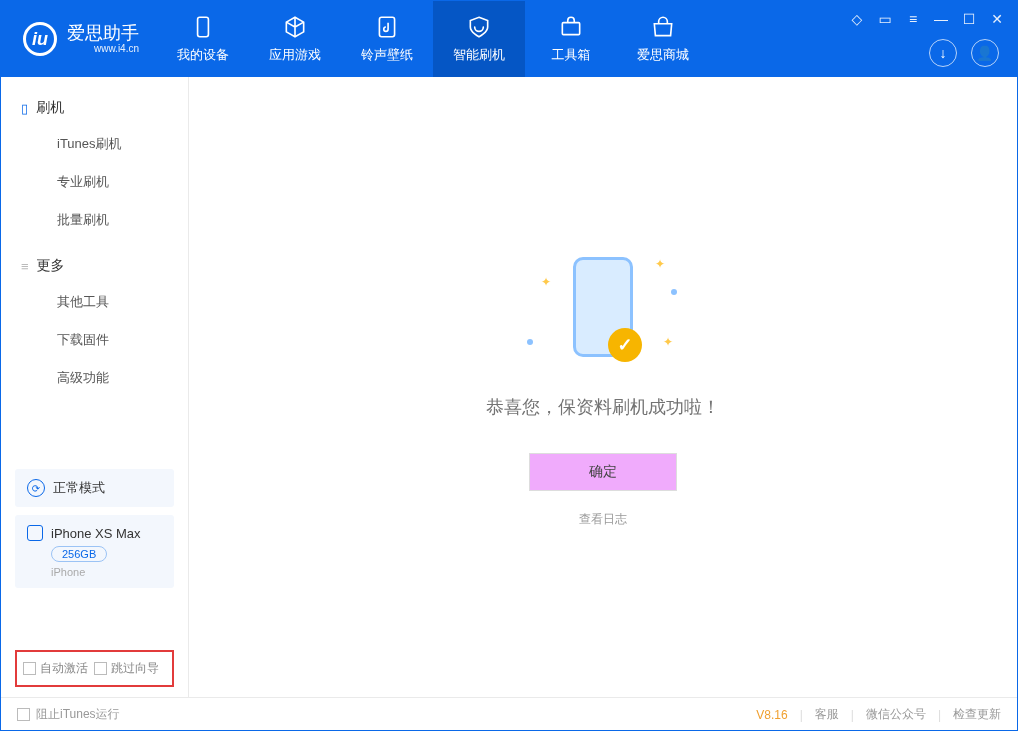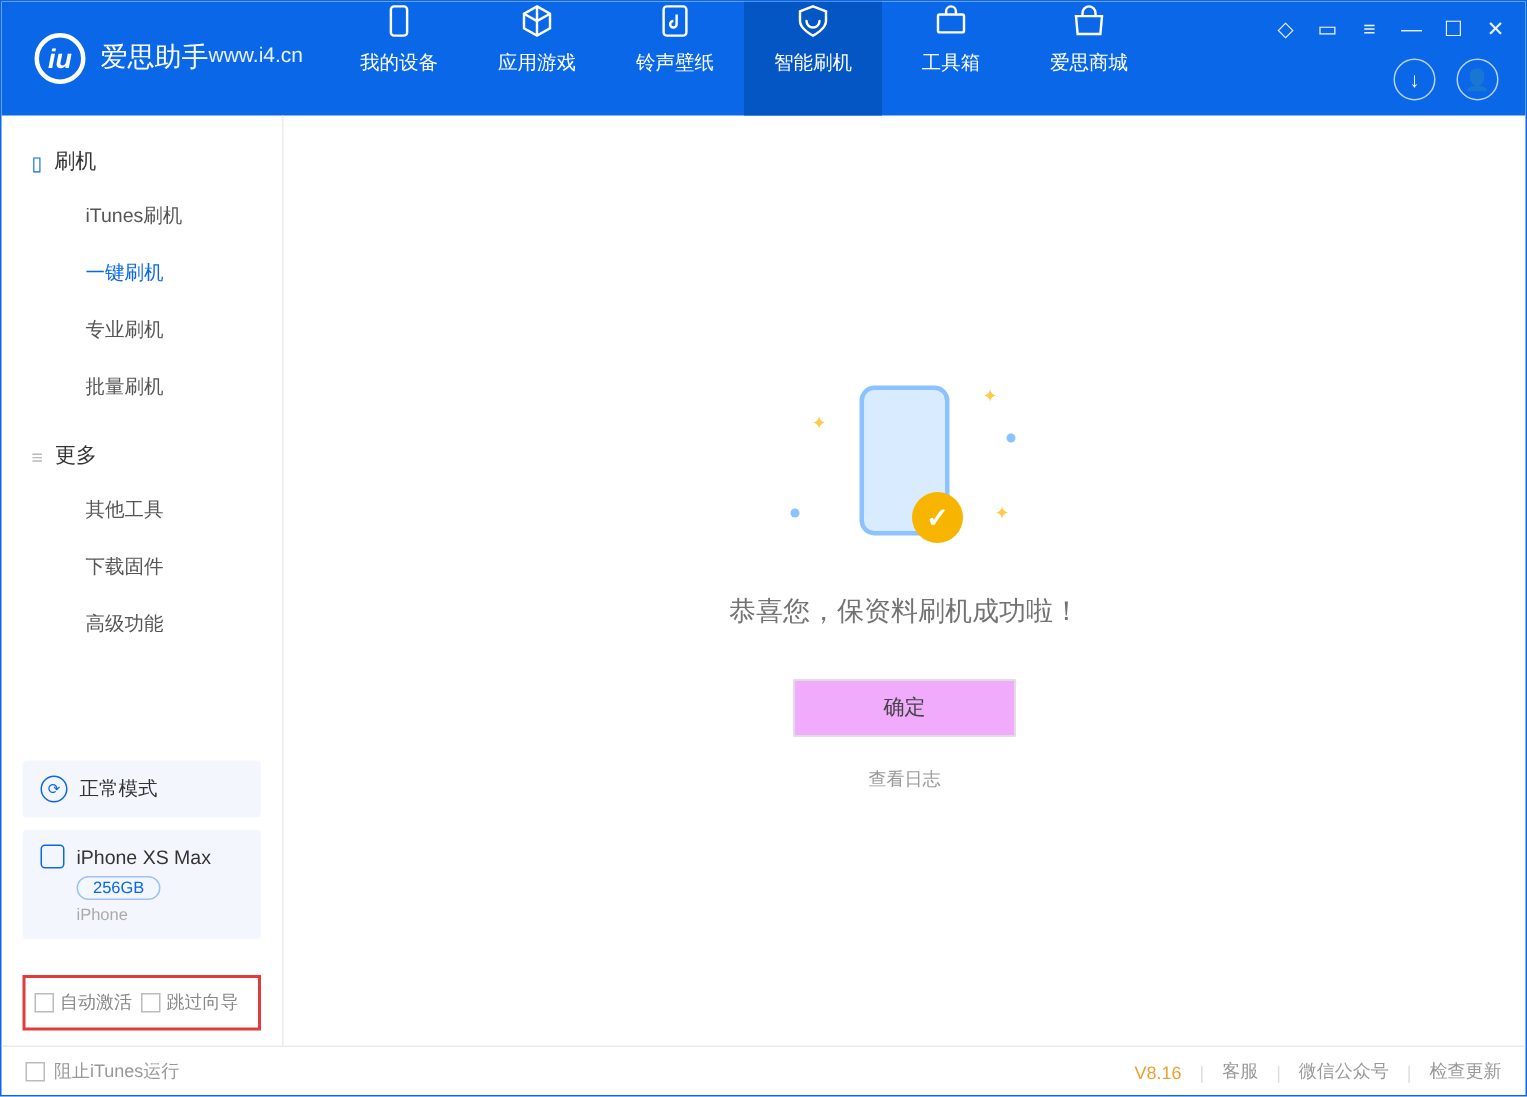--- a/index.html
+++ b/index.html
@@ -2,26 +2,26 @@
 <html><head>
 <meta charset="utf-8">
 <style>
 * { margin: 0; padding: 0; box-sizing: border-box; font-family: "Microsoft YaHei", Arial, sans-serif; }
 body { background: #fff; width: 1018px; height: 731px; overflow: hidden; border: 1px solid #0a68e8; position: relative; }
 
 
 .header { background: #0a68e8; height: 76px; display: flex; align-items: stretch; color: #fff; position: relative; }
 .logo-area { display: flex; align-items: center; padding: 0 18px 0 22px; }
 .logo-circle { width: 34px; height: 34px; border: 3px solid #fff; border-radius: 50%; display: flex; align-items: center; justify-content: center; font-weight: bold; font-size: 18px; color: #fff; margin-right: 10px; font-style: italic; }
-.logo-text { display: flex; flex-direction: row; line-height: 1.1; }
+.logo-text { display: flex; flex-direction: column; line-height: 1.1; align-items: flex-end; }
 .logo-main { font-size: 18px; font-weight: 500; }
-.logo-sub { font-size: 14px; opacity: 0.9; }
+.logo-sub { font-size: 10px; opacity: 0.9; }
 
 .tabs { display: flex; height: 100%; }
-.tab { width: 92px; display: flex; flex-direction: column; align-items: center; cursor: pointer; font-size: 13px; gap: 6px; }
+.tab { width: 92px; display: flex; flex-direction: column; align-items: center; justify-content: center; cursor: pointer; font-size: 13px; gap: 6px; }
 .tab.active { background: #0556c5; }
 .tab .tab-icon { width: 26px; height: 26px; display: flex; align-items: center; justify-content: center; }
 .tab-icon svg { width: 26px; height: 26px; }
 
 .window-controls { position: absolute; right: 12px; top: 10px; display: flex; gap: 12px; align-items: center; }
 .window-controls span { cursor: pointer; font-size: 14px; color: #fff; opacity: 0.9; display: inline-flex; align-items: center; justify-content: center; width: 16px; height: 16px; }
 .header-right-icons { position: absolute; right: 18px; bottom: 10px; display: flex; gap: 14px; }
 .header-right-icons span { width: 28px; height: 28px; border: 1.5px solid rgba(255,255,255,0.7); border-radius: 50%; display: inline-flex; align-items: center; justify-content: center; cursor: pointer; color: #fff; font-size: 14px; }
 
 
@@ -147,21 +147,20 @@
   </div>
 </div>
 
 <div class="body">
   <div class="sidebar">
     <div class="side-section-header">
       <span class="sicon">▯</span>
       <span>刷机</span>
     </div>
     <div class="side-item">iTunes刷机</div>
-    <div class="side-item active">一键刷机</div>
     <div class="side-item">专业刷机</div>
     <div class="side-item">批量刷机</div>
 
     <div class="side-section-header" style="margin-top:10px;">
       <span class="sicon" style="color:#bbb;">≡</span>
       <span>更多</span>
     </div>
     <div class="side-item">其他工具</div>
     <div class="side-item">下载固件</div>
     <div class="side-item">高级功能</div>

